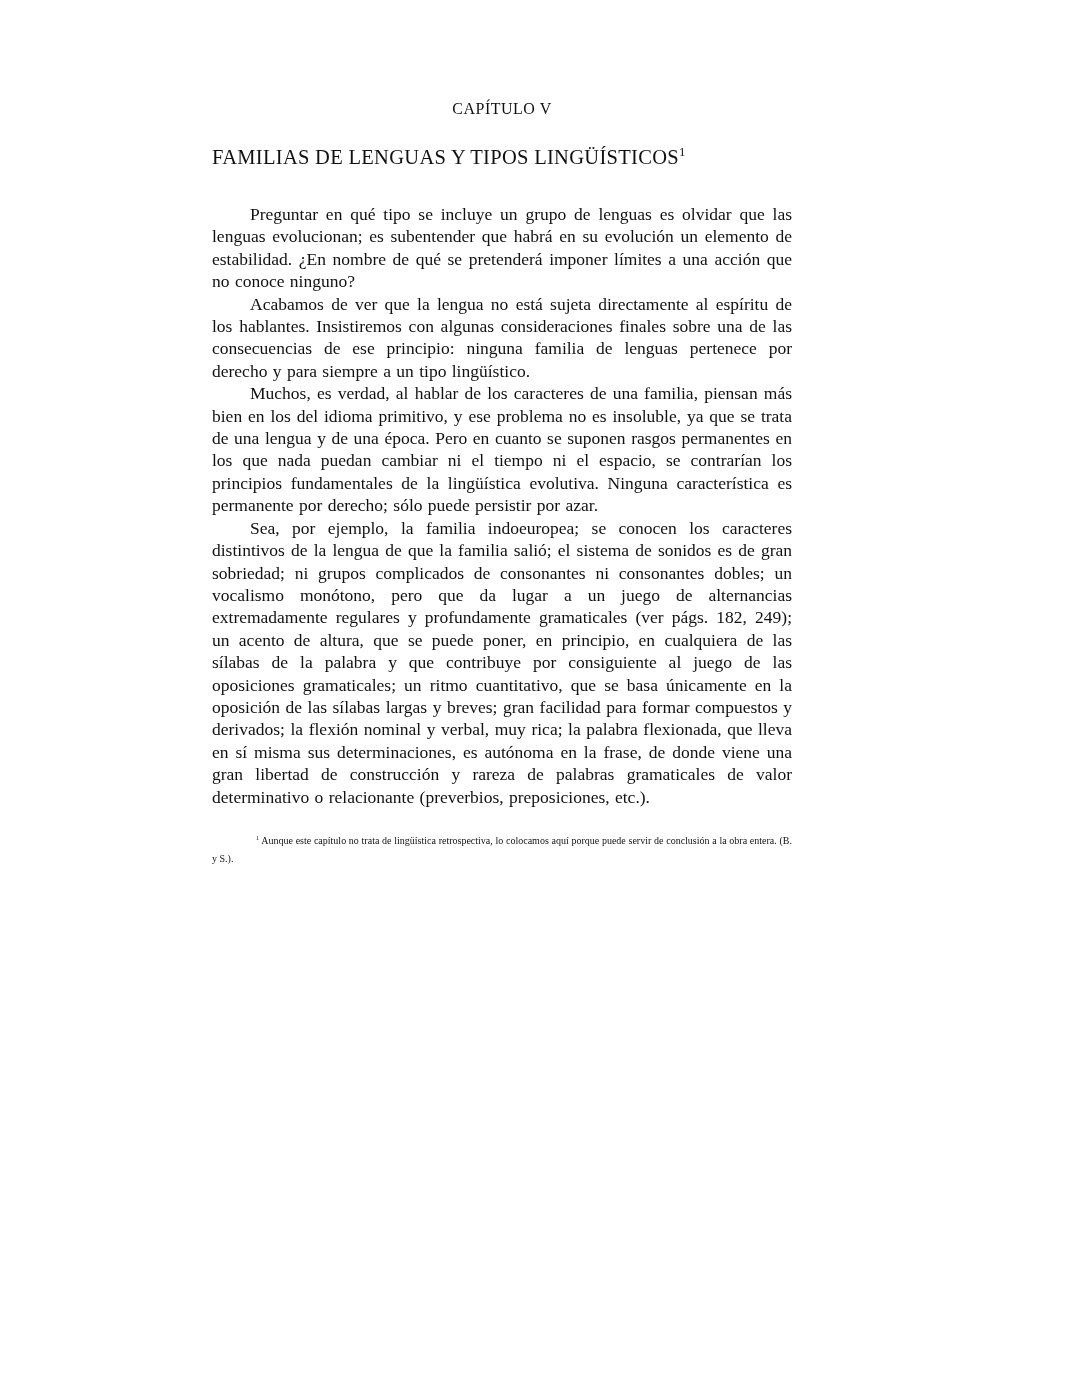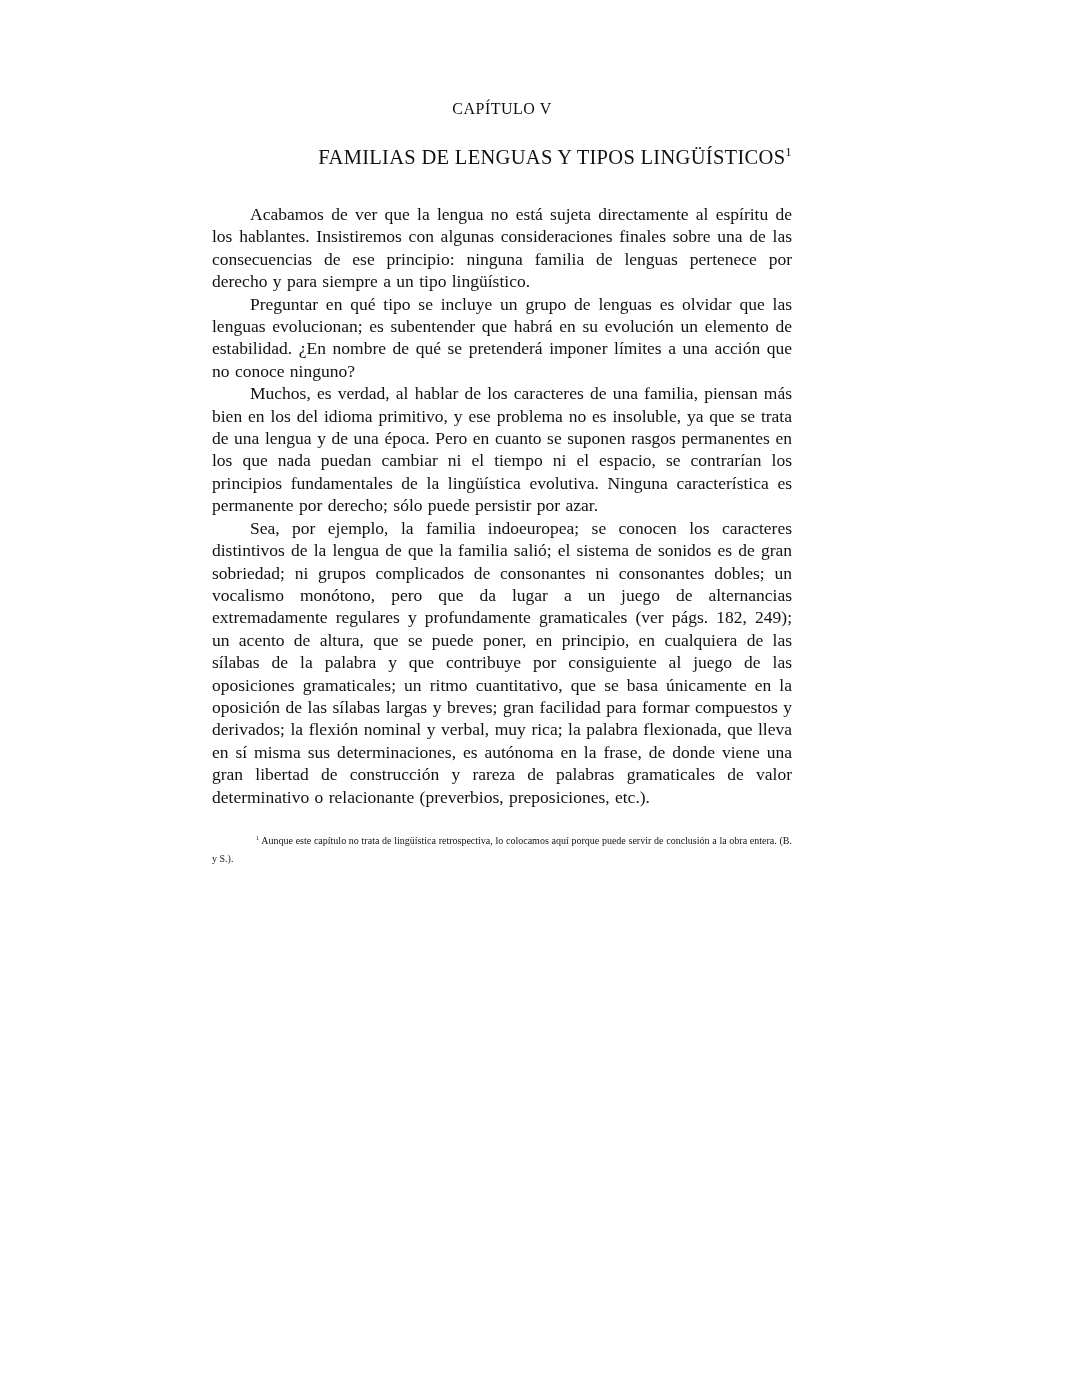--- a/index.html
+++ b/index.html
@@ -23,21 +23,21 @@
     width: 580px;
   }
   .chapter-heading {
     text-align: center;
     font-size: 16px;
     letter-spacing: 0.5px;
     margin: 0 0 28px 0;
     font-weight: normal;
   }
   .doc-title {
-    text-align: right;
+    text-align: left;
     font-size: 20.5px;
     letter-spacing: 0.3px;
     margin: 0 0 34px 0;
     font-weight: normal;
     white-space: nowrap;
   }
   .doc-title sup, .footnote sup {
     font-size: 0.62em;
     line-height: 0;
   }
@@ -61,22 +61,22 @@
 <body>
 
 <div class="page">
   <div class="text-block">
 
     <div class="chapter-heading">CAPÍTULO V</div>
 
     <div class="doc-title"><span>FAMILIAS DE LENGUAS Y TIPOS LINGÜÍSTICOS</span><sup>1</sup></div>
 
     <div class="body-text">
+      <p>Preguntar en qué tipo se incluye un grupo de lenguas es olvidar que las lenguas evolucionan; es subentender que habrá en su evolución un elemento de estabilidad. ¿En nombre de qué se pretenderá imponer límites a una acción que no conoce ninguno?</p>
       <p>Acabamos de ver que la lengua no está sujeta directamente al espíritu de los hablantes. Insistiremos con algunas consideraciones finales sobre una de las consecuencias de ese principio: ninguna familia de lenguas pertenece por derecho y para siempre a un tipo lingüístico.</p>
-      <p>Preguntar en qué tipo se incluye un grupo de lenguas es olvidar que las lenguas evolucionan; es subentender que habrá en su evolución un elemento de estabilidad. ¿En nombre de qué se pretenderá imponer límites a una acción que no conoce ninguno?</p>
       <p>Muchos, es verdad, al hablar de los caracteres de una familia, piensan más bien en los del idioma primitivo, y ese problema no es insoluble, ya que se trata de una lengua y de una época. Pero en cuanto se suponen rasgos permanentes en los que nada puedan cambiar ni el tiempo ni el espacio, se contrarían los principios fundamentales de la lingüística evolutiva. Ninguna característica es permanente por derecho; sólo puede persistir por azar.</p>
       <p>Sea, por ejemplo, la familia indoeuropea; se conocen los caracteres distintivos de la lengua de que la familia salió; el sistema de sonidos es de gran sobriedad; ni grupos complicados de consonantes ni consonantes dobles; un vocalismo monótono, pero que da lugar a un juego de alternancias extremadamente regulares y profundamente gramaticales (ver págs. 182, 249); un acento de altura, que se puede poner, en principio, en cualquiera de las sílabas de la palabra y que contribuye por consiguiente al juego de las oposiciones gramaticales; un ritmo cuantitativo, que se basa únicamente en la oposición de las sílabas largas y breves; gran facilidad para formar compuestos y derivados; la flexión nominal y verbal, muy rica; la palabra flexionada, que lleva en sí misma sus determinaciones, es autónoma en la frase, de donde viene una gran libertad de construcción y rareza de palabras gramaticales de valor determinativo o relacionante (preverbios, preposiciones, etc.).</p>
     </div>
 
     <div class="footnote"><sup>1</sup><span> Aunque este capítulo no trata de lingüística retrospectiva, lo colocamos aquí porque puede servir de conclusión a la obra entera. (B. y S.).</span></div>
 
   </div>
 </div>
 
 </body></html>

